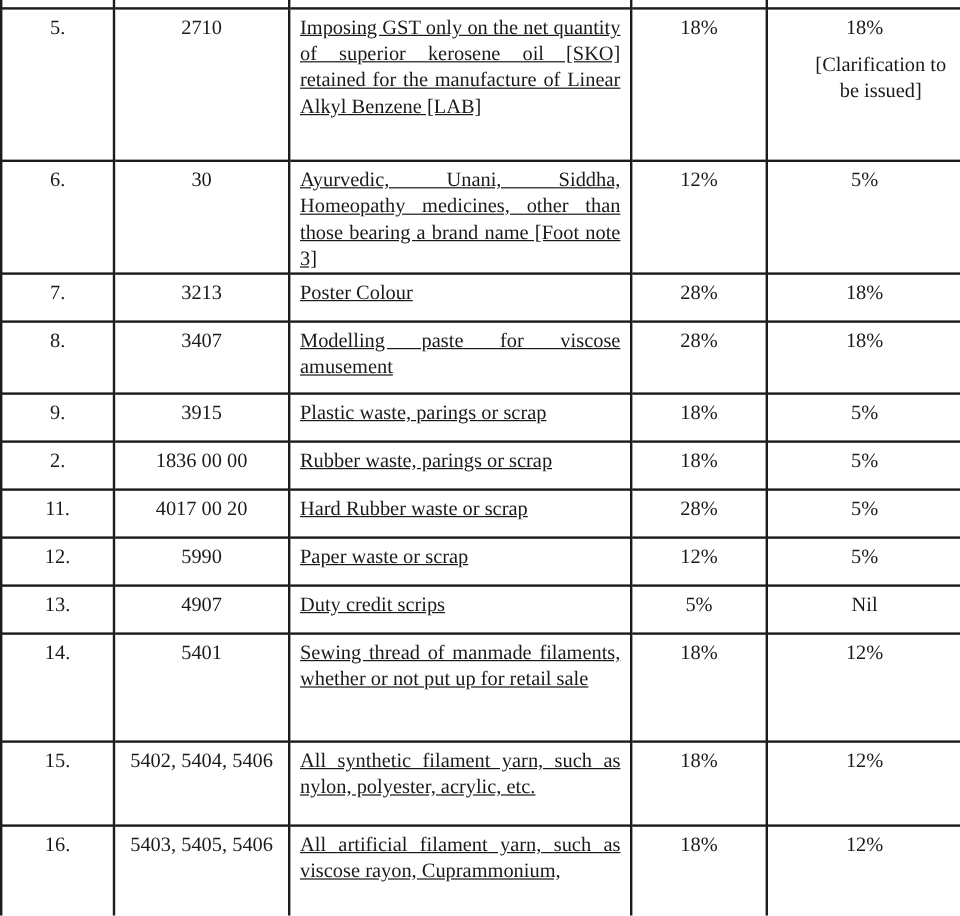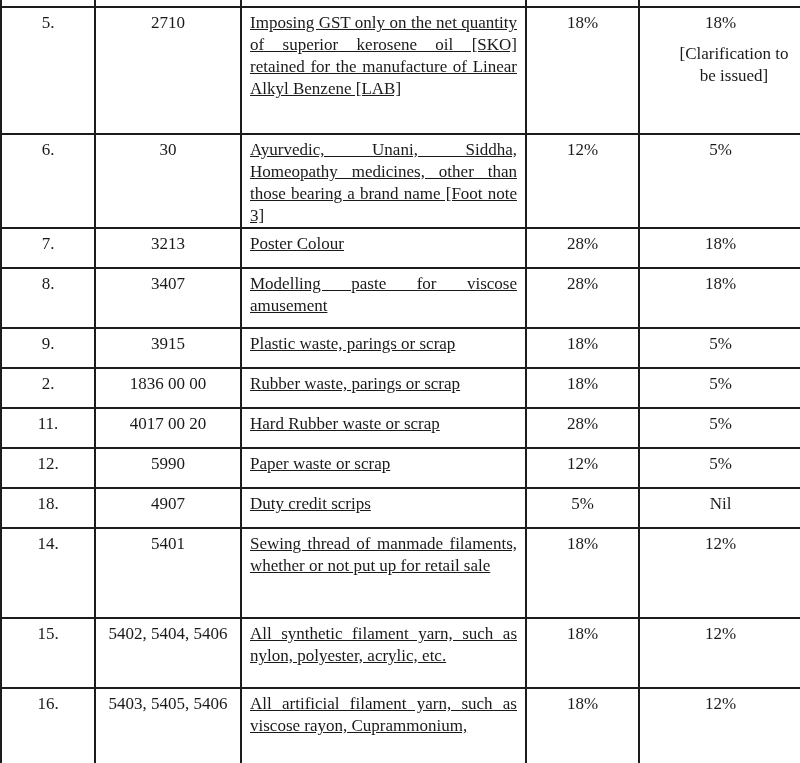--- a/index.html
+++ b/index.html
@@ -81,21 +81,21 @@
     <td class="c-new"><span>5%</span></td>
   </tr>
       <tr style="height: 40px;">
     <td class="c-sn">12.</td>
     <td class="c-hsn">5990</td>
     <td class="c-desc">Paper waste or scrap</td>
     <td class="c-rate">12%</td>
     <td class="c-new"><span>5%</span></td>
   </tr>
       <tr style="height: 40px;">
-    <td class="c-sn">18.</td>
+    <td class="c-sn">13.</td>
     <td class="c-hsn">4907</td>
     <td class="c-desc">Duty credit scrips</td>
     <td class="c-rate">5%</td>
     <td class="c-new"><span>Nil</span></td>
   </tr>
       <tr style="height: 90px;">
     <td class="c-sn">14.</td>
     <td class="c-hsn">5401</td>
     <td class="c-desc">Sewing thread of manmade filaments, whether or not put up for retail sale</td>
     <td class="c-rate">18%</td>

